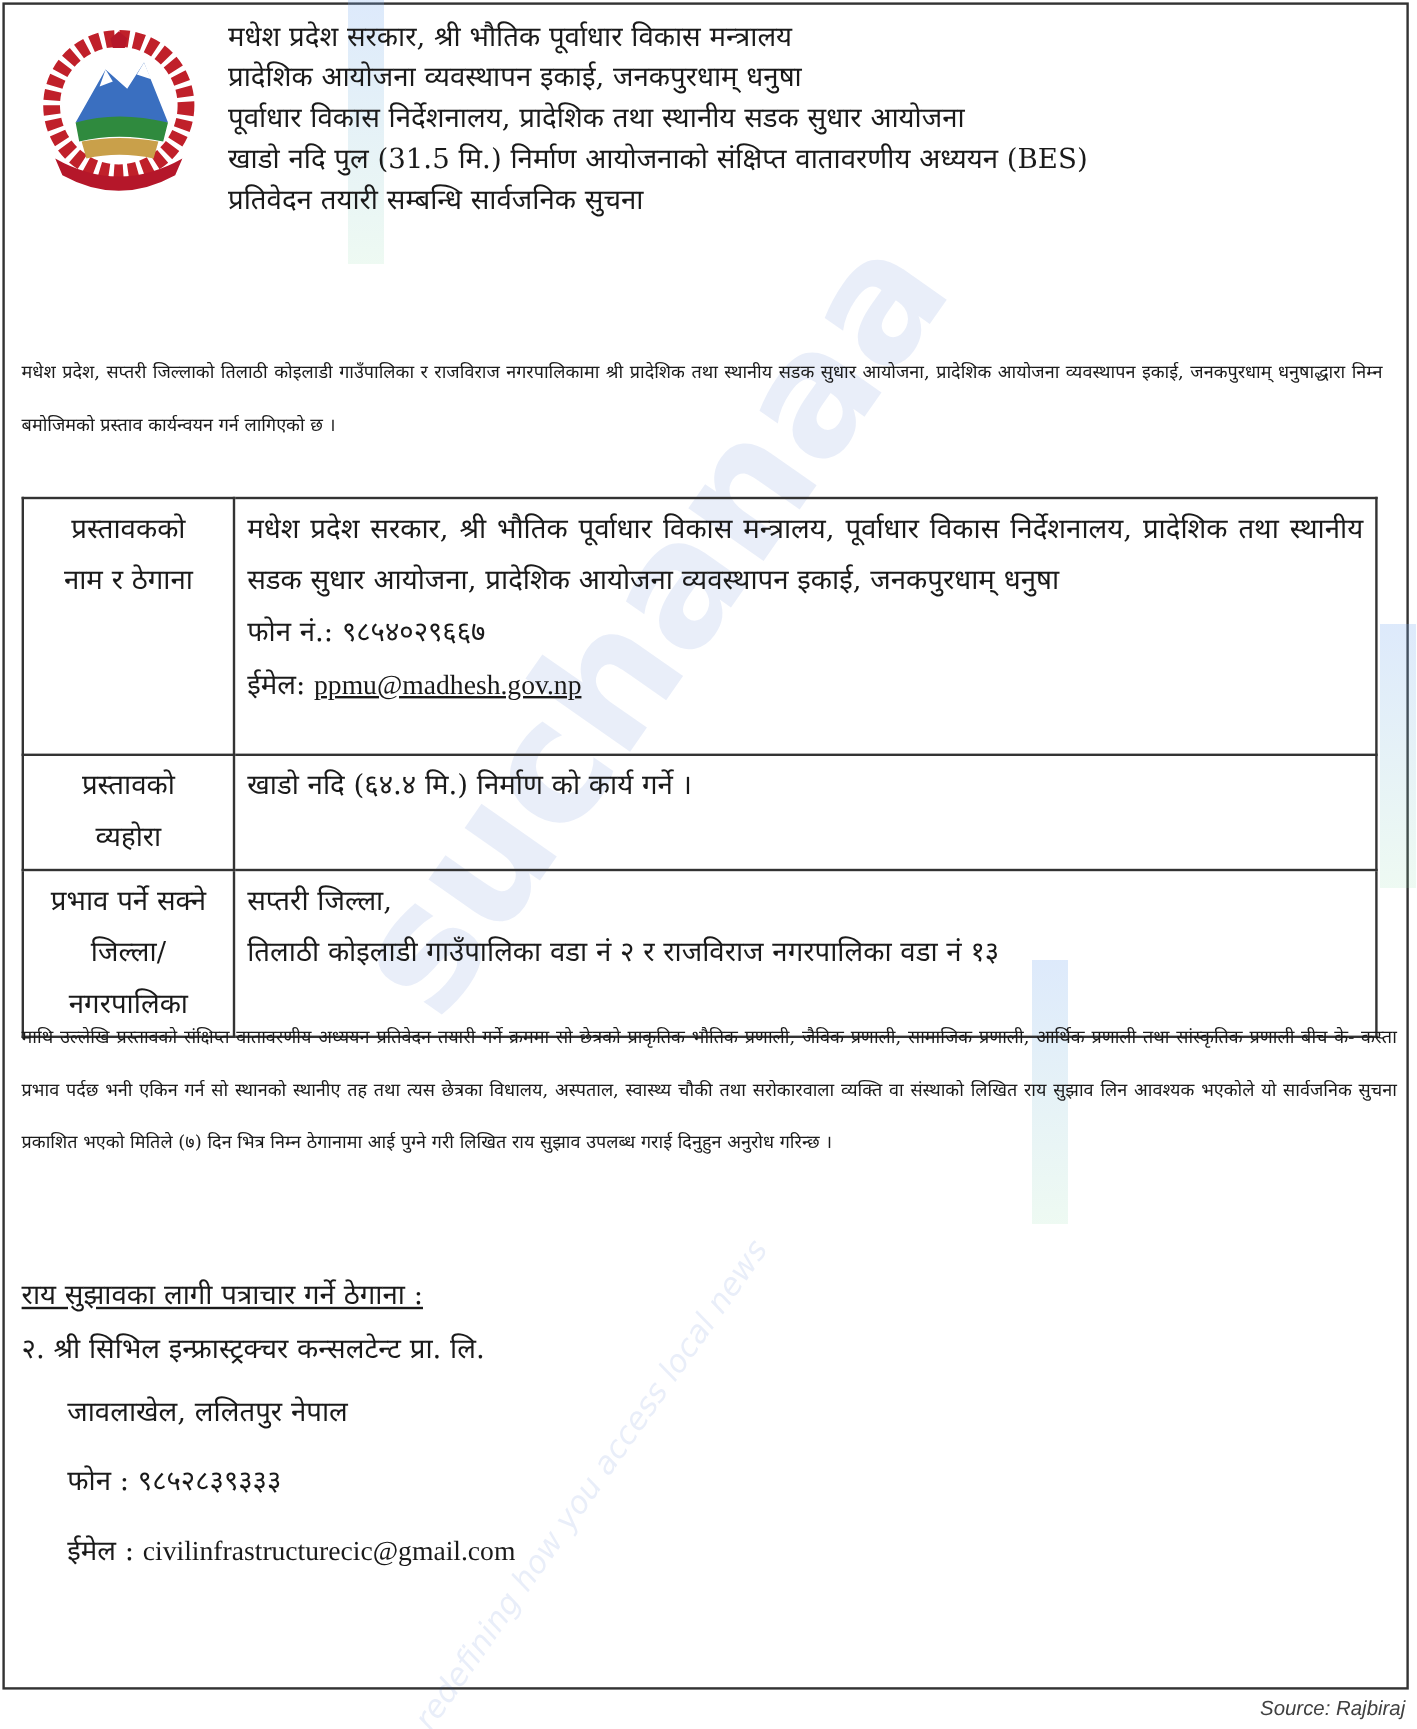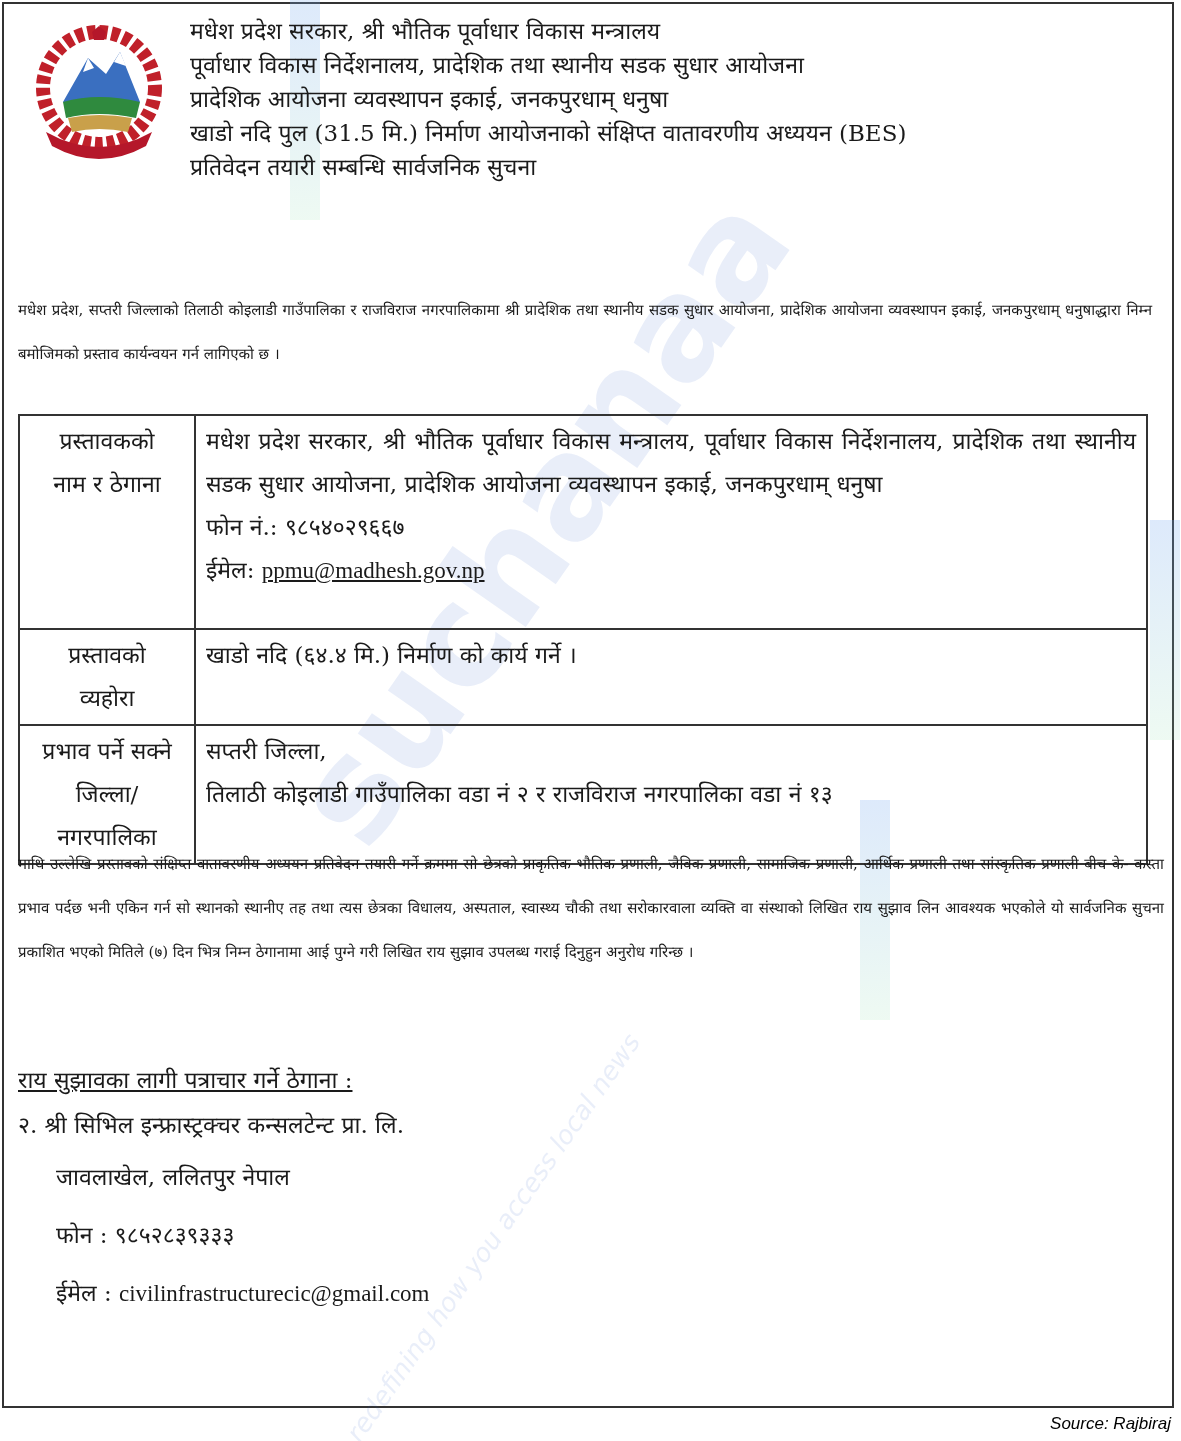--- a/index.html
+++ b/index.html
@@ -26,21 +26,21 @@
   table.info td.lbl { width: 162px; text-align: center; padding: 4px 6px; }
   .email { text-decoration: underline; font-family: "Liberation Serif", serif; }
   .body2 { position: absolute; left: 18px; top: 842px; width: 1146px; font-size: 15px;
            line-height: 44px; text-align: justify; text-align-last: left; }
   .contacts { position: absolute; left: 18px; top: 1058px; font-size: 23px; }
   .contacts .heading { text-decoration: underline; line-height: 44px; }
   .contacts .row { line-height: 46px; white-space: nowrap; }
   .contacts .indent { padding-left: 38px; }
   .contacts .tall { line-height: 58px; }
   .source { position: absolute; right: 10px; top: 1414px; font-family: "Liberation Sans", sans-serif;
-            font-style: italic; font-size: 17px; color: #000000; }
+            font-style: italic; font-size: 17px; color: #404040; }
 </style>
 </head>
 <body>
 
 <div class="frame"></div>
 
 <div class="wm-text watermark">suchanaa</div>
 <div class="wm-tag watermark">redefining how you access local news</div>
 <div class="wm-sliver watermark" style="left:290px;top:0;"></div>
 <div class="wm-sliver watermark" style="left:1150px;top:520px;"></div>
@@ -54,22 +54,22 @@
     <polygon points="86,40 92,30 98,44" fill="#ffffff"></polygon>
     <path d="M35 80 Q70 70 112 80 L108 96 Q70 88 38 96 Z" fill="#2f8a3e"></path>
     <path d="M40 96 Q71 90 104 96 L100 110 Q71 104 44 110 Z" fill="#c9a04a"></path>
     <path d="M18 110 Q71 140 124 110 L118 124 Q71 150 24 124 Z" fill="#b5172a"></path>
     <path d="M64 10 L71 4 L78 10 L76 18 L66 18 Z" fill="#b5172a"></path>
   </svg>
 </div>
 
 <div class="header">
   <div class="line">मधेश प्रदेश सरकार, श्री भौतिक पूर्वाधार विकास मन्त्रालय</div>
+  <div class="line">प्रादेशिक आयोजना व्यवस्थापन इकाई, जनकपुरधाम् धनुषा</div>
   <div class="line">पूर्वाधार विकास निर्देशनालय, प्रादेशिक तथा स्थानीय सडक सुधार आयोजना</div>
-  <div class="line">प्रादेशिक आयोजना व्यवस्थापन इकाई, जनकपुरधाम् धनुषा</div>
   <div class="line">खाडो नदि पुल (31.5 मि.) निर्माण आयोजनाको संक्षिप्त वातावरणीय अध्ययन (BES)</div>
   <div class="line">प्रतिवेदन तयारी सम्बन्धि सार्वजनिक सुचना</div>
 </div>
 
 <div class="intro">मधेश प्रदेश, सप्तरी जिल्लाको तिलाठी कोइलाडी गाउँपालिका र राजविराज नगरपालिकामा श्री प्रादेशिक तथा स्थानीय सडक सुधार आयोजना, प्रादेशिक आयोजना व्यवस्थापन इकाई, जनकपुरधाम् धनुषाद्धारा निम्न बमोजिमको प्रस्ताव कार्यन्वयन गर्न लागिएको छ ।</div>
 
 <table class="info">
   <tbody>
       <tr style="height:214px;">
     <td class="lbl">

